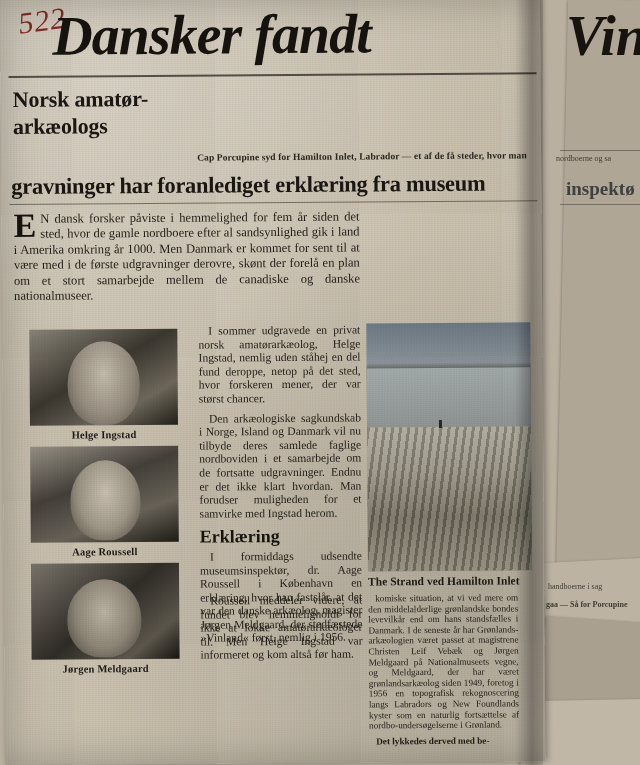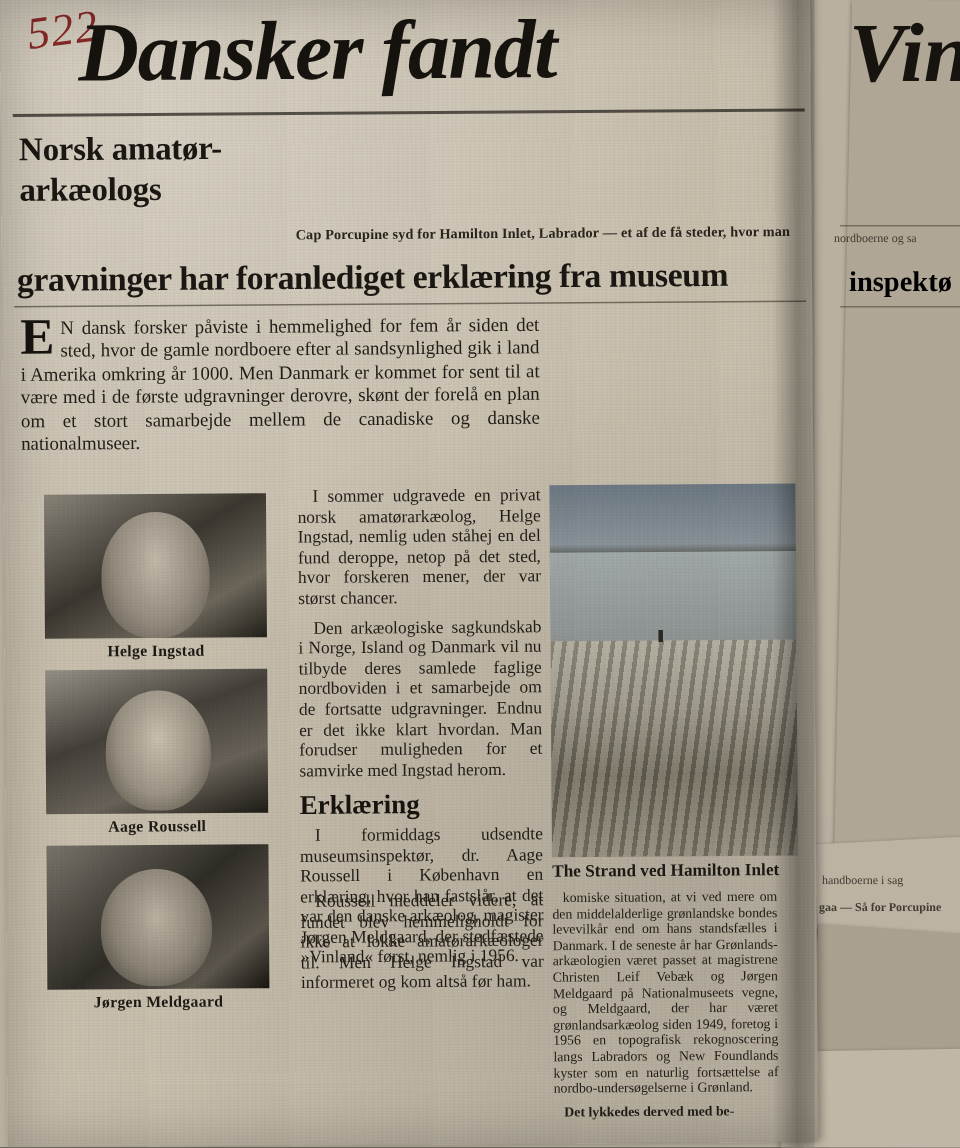--- a/index.html
+++ b/index.html
@@ -267,21 +267,21 @@
   .bg-frag {
     position: absolute;
     color: #2c2820;
     font-size: 8px;
     line-height: 9px;
     width: 86px;
     opacity: .85;
     z-index: 5;
   }
   .bg-head {
-    position:absolute; z-index:6; font-weight:bold; color:#000000;
+    position:absolute; z-index:6; font-weight:bold; color:#404040;
   }
   .bg-rule { position:absolute; background:#3a342c; opacity:.5; z-index:6;}
 
   .edge-dark {
     position:absolute; left:0; top:0; width:540px; height:765px;
     box-shadow: inset 0 0 40px rgba(0,0,0,.25);
     pointer-events:none;
   }
 </style>
 </head>

